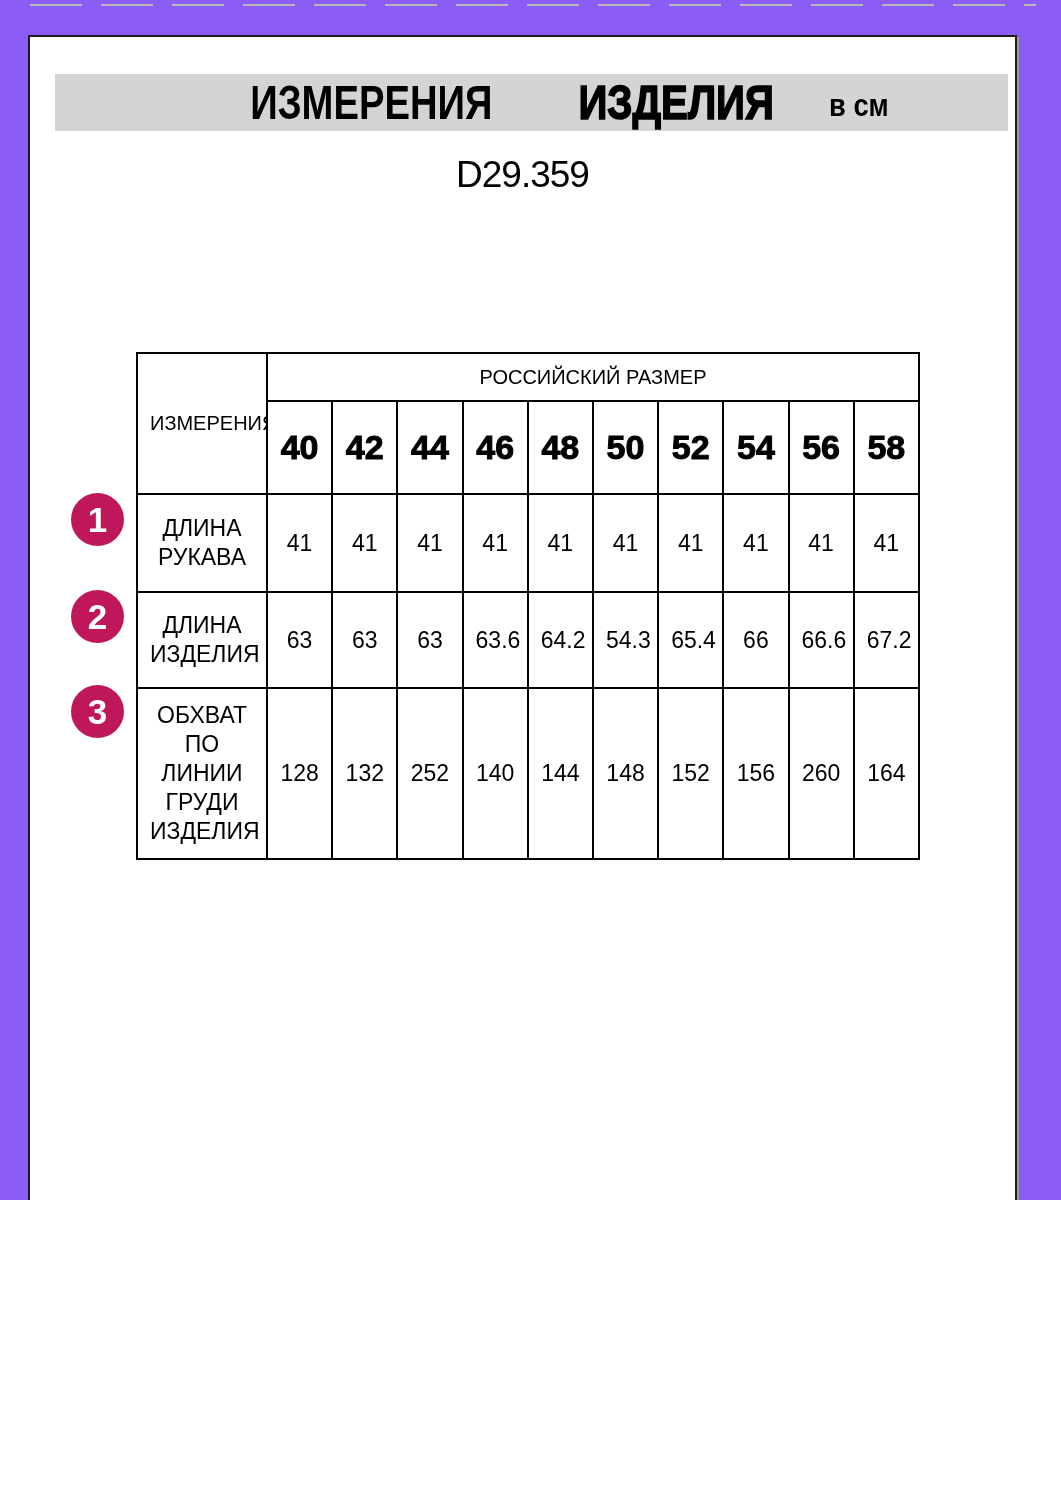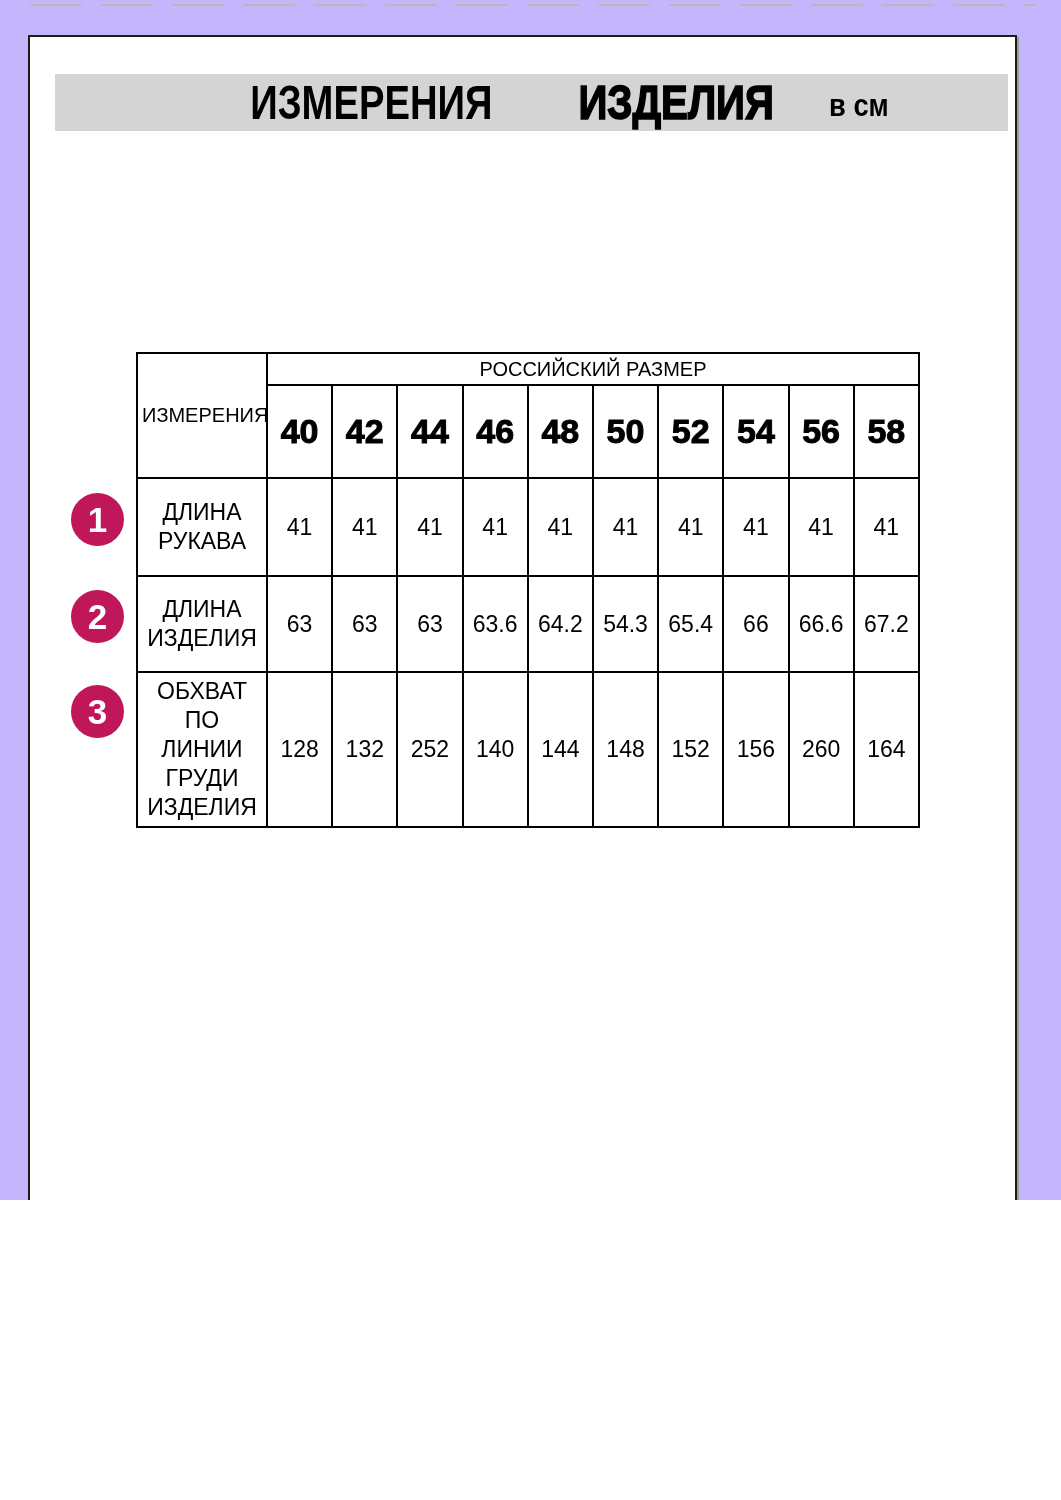--- a/index.html
+++ b/index.html
@@ -5,21 +5,21 @@
   * { margin:0; padding:0; box-sizing:border-box; }
   body {
     background:#ffffff;
     font-family:"Liberation Sans", sans-serif;
     color:#000;
     -webkit-font-smoothing:antialiased;
   }
   .canvas {
     position:relative;
     width:1061px; height:1200px;
-    background:#c4b5fd;
+    background:#8b5cf6;
     overflow:hidden;
   }
   
   .top-dashes {
     position:absolute; left:30px; top:4px; width:1006px; height:2px;
     background:repeating-linear-gradient(90deg,#b9b9b9 0 52px, transparent 52px 71px);
   }
   
   .page {
     position:absolute; left:28px; top:35px; width:989px; height:1410px;
@@ -57,21 +57,21 @@
     position:absolute; left:92px; top:156px; width:805px;
     text-align:center; font-size:26px; line-height:33px; font-weight:normal;
   }
   
   table.size-table {
     position:absolute; left:106px; top:315px; width:784px;
     border-collapse:collapse; table-layout:fixed;
   }
   table.size-table td {
     border:2px solid #000; text-align:center; vertical-align:middle;
-    padding:4px; overflow:hidden;
+    padding:12px; overflow:hidden;
   }
   td.corner { font-size:20px; letter-spacing:0; }
   td.group { height:25px; font-size:20px; line-height:22px; }
   tr.sizes td { height:93px; font-size:34px; font-weight:bold; -webkit-text-stroke:1px #000; }
   td.rowlabel { font-size:19px; line-height:1.26; padding:4px 7px; text-transform:uppercase; }
   tr.data td { font-size:23px; }
   tr.r1 td { height:98px; }
   tr.r2 td { height:96px; }
   tr.r3 td { height:94px; }
   
@@ -97,20 +97,21 @@
   <div class="top-dashes"></div>
 
   <div class="page">
 
     <div class="titlebar">
       <span class="t-main">ИЗМЕРЕНИЯ</span>
       <span class="t-heavy">ИЗДЕЛИЯ</span>
       <span class="t-units">в см</span>
     </div>
 
+    <div class="code">D29.359</div>
 
 
     <table class="size-table">
       <colgroup>
         <col style="width:130px">
         <col>
           <col>
           <col>
           <col>
           <col>

